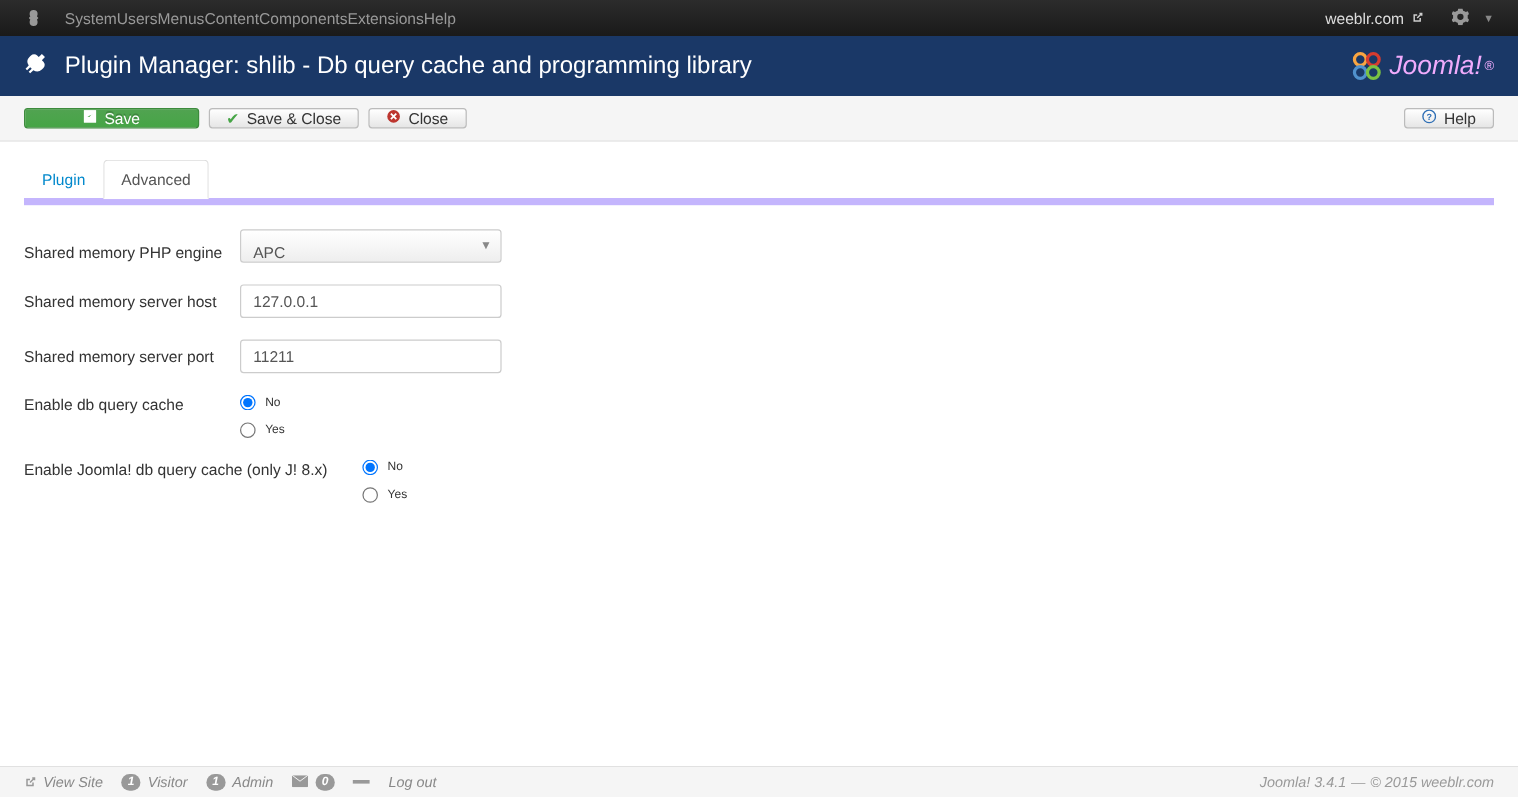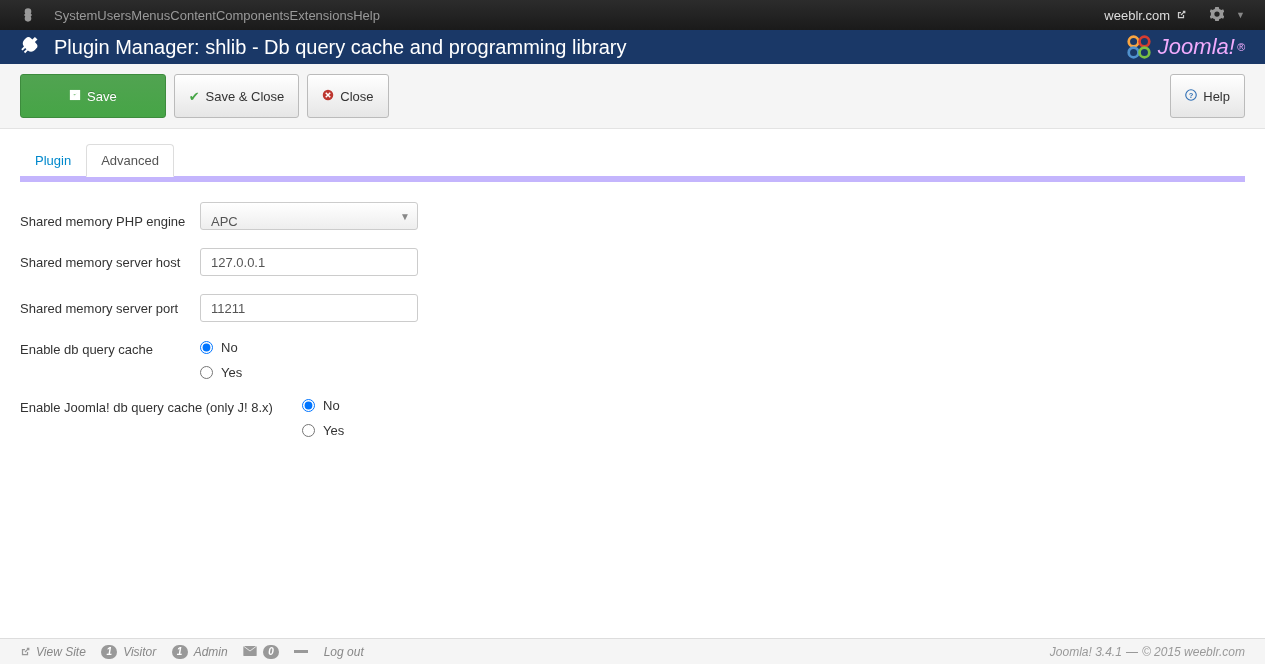--- a/index.html
+++ b/index.html
@@ -10,30 +10,30 @@
 .topnav .brand-icon { width: 16px; height: 16px; margin-right: 18px; color: #999; }
 .topnav .menu { display: flex; }
 .topnav .menu a { color: #999; text-decoration: none; font-size: 13px; }
 .topnav .spacer { flex: 1; }
 .topnav .site-link { color: #ddd; text-decoration: none; font-size: 13px; display: flex; align-items: center; gap: 6px;}
 .topnav .gear { color: #888; margin-left: 16px; padding: 0 8px; }
 .topnav .caret { color: #888; margin-left: 4px; font-size: 9px; }
 .ext-icon { width: 10px; height: 10px; }
 
 
-.header { background: #1a3867; color: #fff; height: 34px; display: flex; align-items: center; padding: 0 20px; }
+.header { background: #1a3867; color: #fff; height: 50px; display: flex; align-items: center; padding: 0 20px; }
 .header .plug-icon { margin-right: 12px; }
 .header h1 { font-size: 20px; font-weight: normal; flex: 1; }
 .joomla-logo { display: flex; align-items: center; font-size: 22px; color: #f0abfc; font-weight: normal; font-style: italic; }
 .joomla-logo .mark { font-size: 11px; vertical-align: super; margin-left:2px;}
 .joomla-logo svg { margin-right: 6px; }
 
 
 .toolbar { background: #f5f5f5; border-bottom: 1px solid #e3e3e3; padding: 10px 20px; display: flex; gap: 8px; align-items: center; }
-.btn { display: inline-flex; align-items: center; padding: 5px 14px; border: 1px solid #bbb; border-radius: 3px; background: linear-gradient(to bottom, #fff, #e6e6e6); color: #333; font-size: 13px; cursor: pointer; text-decoration: none; height: 44px; }
+.btn { display: inline-flex; align-items: center; padding: 5px 14px; border: 1px solid #bbb; border-radius: 3px; background: linear-gradient(to bottom, #fff, #e6e6e6); color: #333; font-size: 13px; cursor: pointer; text-decoration: none; height: 17px; }
 .btn-success { background: linear-gradient(to bottom, #51a351, #46a546); border-color: #3d8b3d; color: #fff; padding: 5px 48px; text-shadow: 0 -1px 0 rgba(0,0,0,0.2);}
 .btn .icon { margin-right: 6px; }
 .btn-help { margin-left: auto; }
 
 .check-icon { color: #46a546; }
 .close-icon-red { color: #bd362f; }
 .help-icon { color: #2f6fb5; }
 
 
 .content { padding: 0 20px 20px; }
@@ -49,21 +49,21 @@
 .form-row .label { width: 180px; color: #333; font-size: 13px; }
 .form-row .label-wide { width: 282px; color: #333; font-size: 13px; }
 .select-wrap { width: 218px; position: relative; }
 .select-wrap .select-box { width: 100%; height: 28px; border: 1px solid #ccc; border-radius: 3px; background: linear-gradient(to bottom, #fff, #eee); padding: 0 10px; display: flex; align-items: flex-end; cursor: pointer; color: #555; font-size: 13px;}
 .select-wrap .chev { position: absolute; right: 8px; top: 50%; transform: translateY(-50%); color: #888; font-size: 10px;}
 .text-input { width: 218px; height: 28px; border: 1px solid #ccc; border-radius: 3px; padding: 0 10px; font-size: 13px; color: #555; }
 
 .radio-group { display: flex; flex-direction: column; gap: 10px; }
 .radio-item { display: flex; align-items: center; gap: 8px; }
 .radio-item input[type="radio"] { margin: 0; }
-.radio-item label { color: #333; font-size: 13px; }
+.radio-item label { color: #333; font-size: 10px; }
 
 
 .footer { position: fixed; bottom: 0; left: 0; right: 0; height: 26px; background: #f5f5f5; border-top: 1px solid #ddd; display: flex; align-items: center; padding: 0 20px; font-size: 12px; color: #888; gap: 6px; font-style: italic;}
 .footer .ext { width: 10px; height:10px; display: inline-flex; }
 .badge { background: #999; color: #fff; border-radius: 8px; min-width: 16px; height: 14px; display: inline-flex; align-items: center; justify-content: center; font-size: 10px; font-weight: bold; padding: 0 5px;}
 .footer .spacer { flex: 1; }
 .footer .right-text { color: #999; }
 .footer .sep { margin: 0 4px; }
 
 .dash { width: 14px; height: 3px; background: #999; display: inline-block;}

